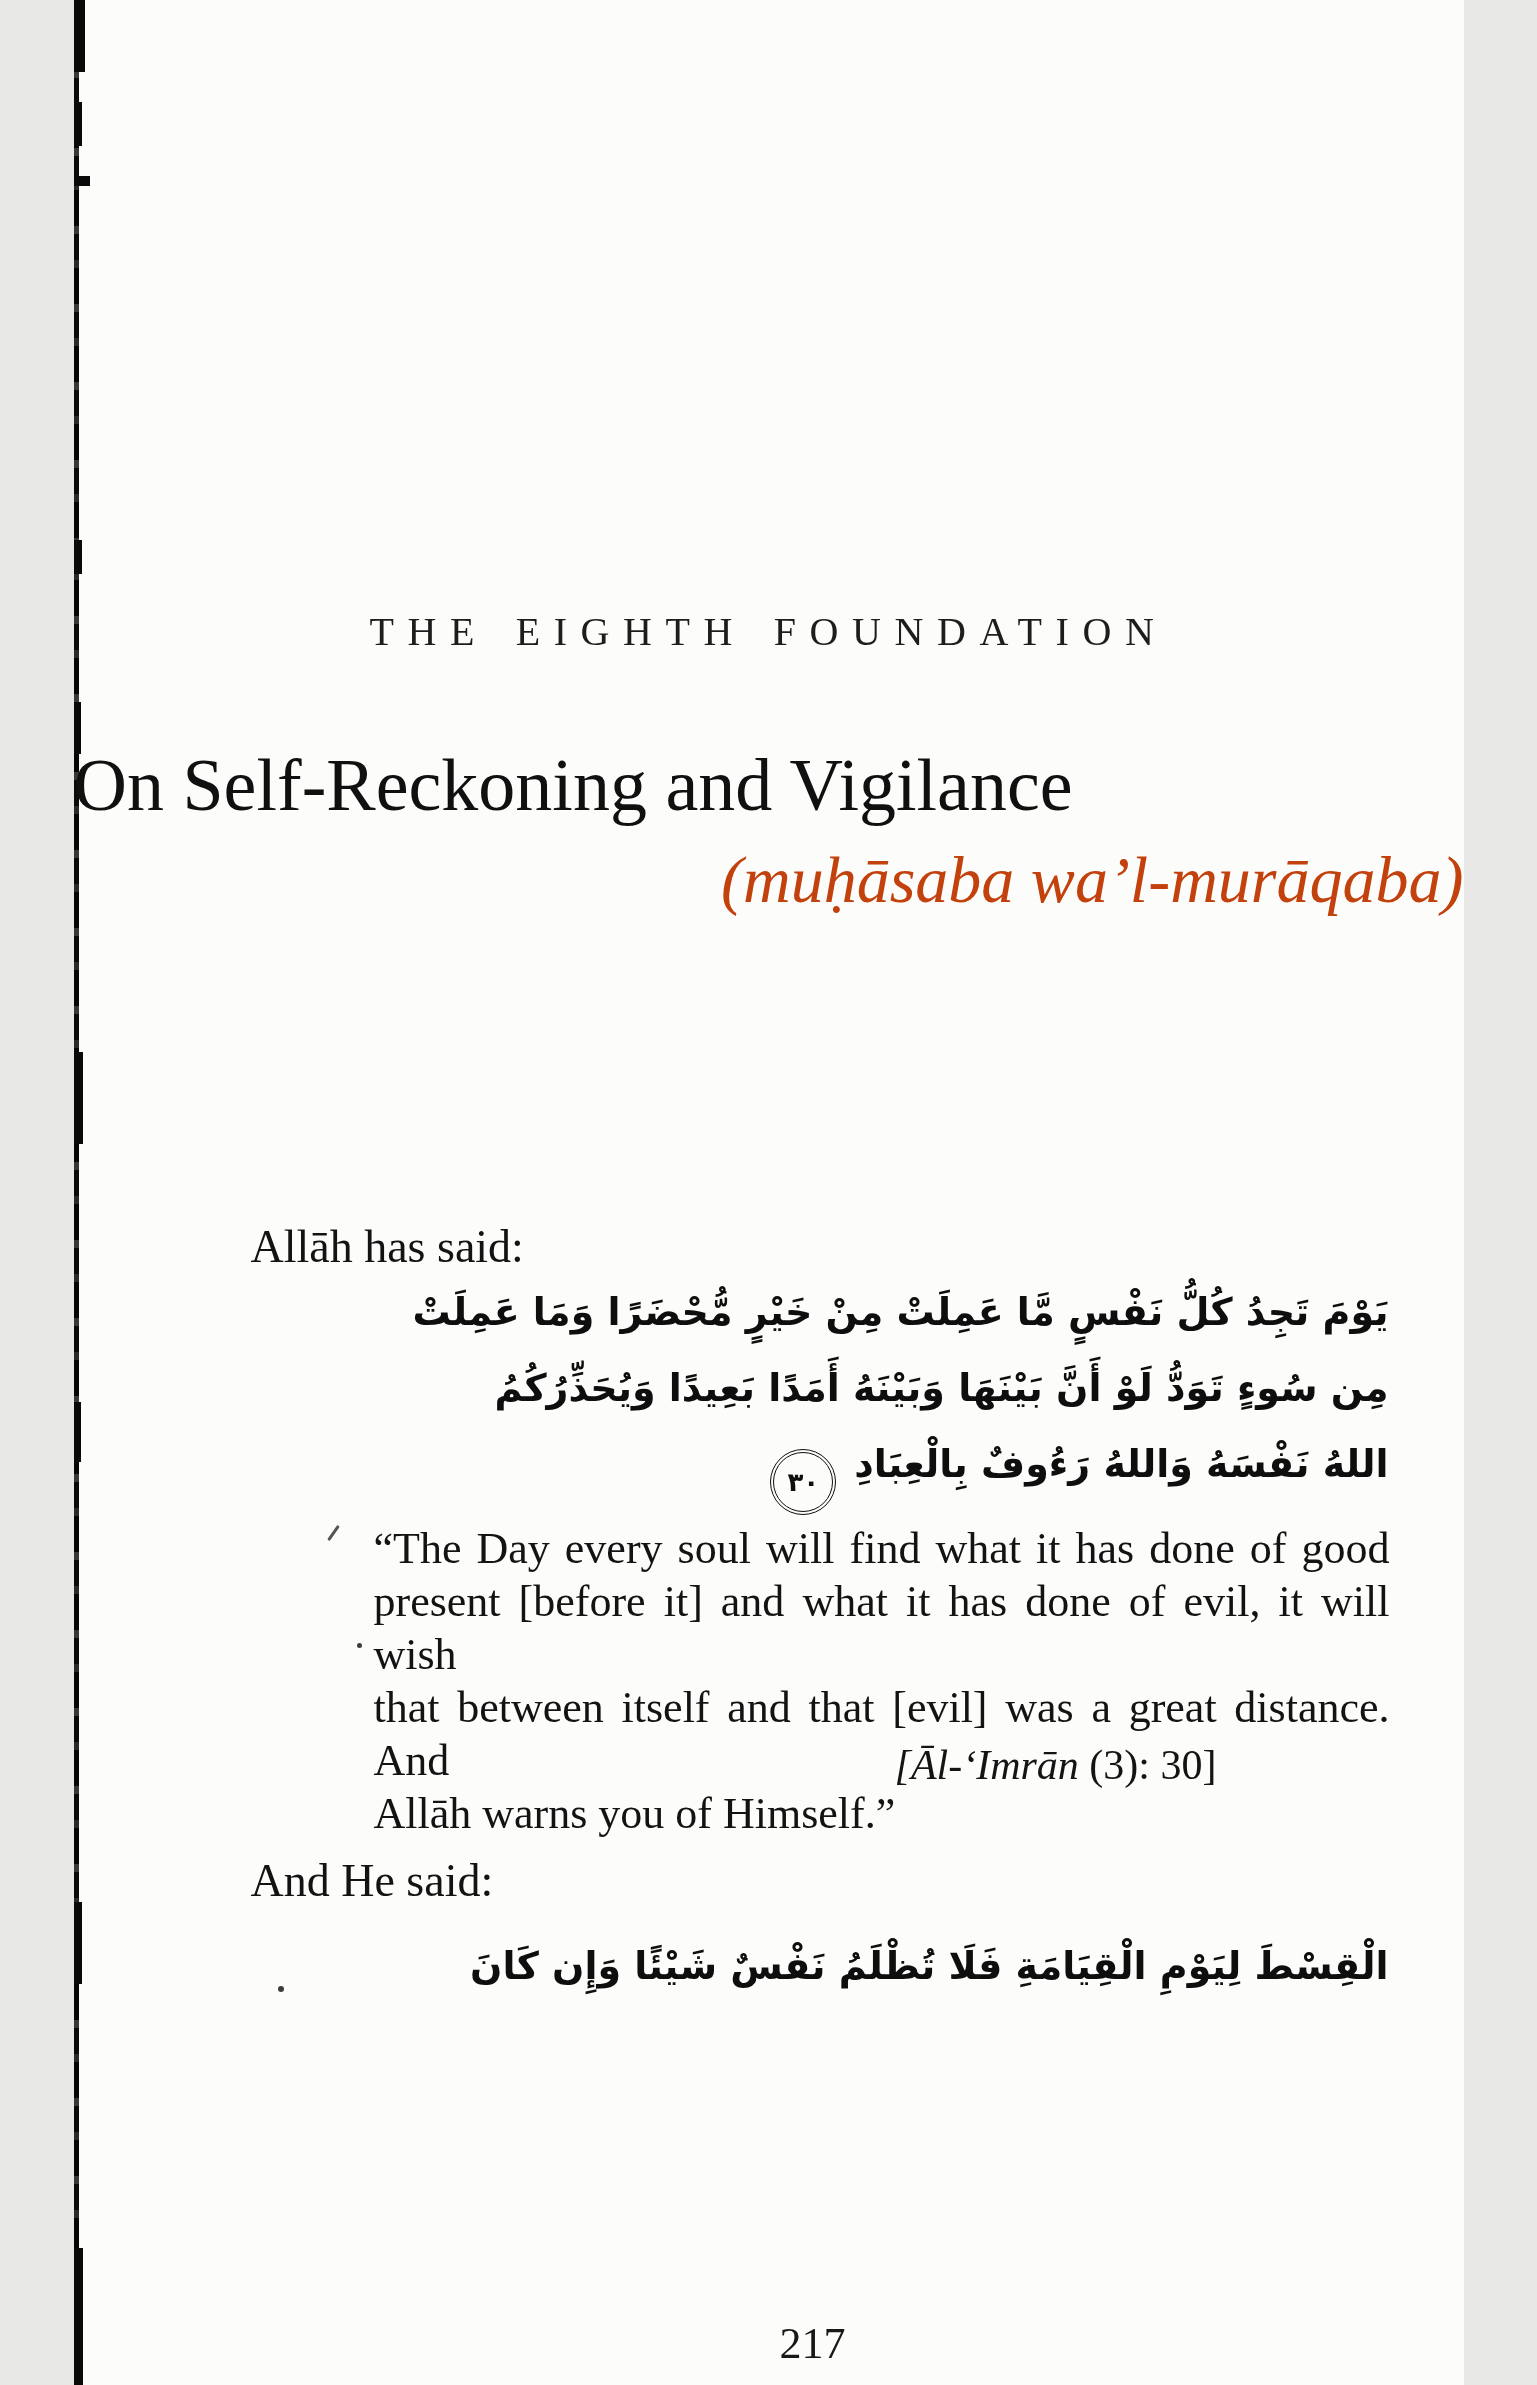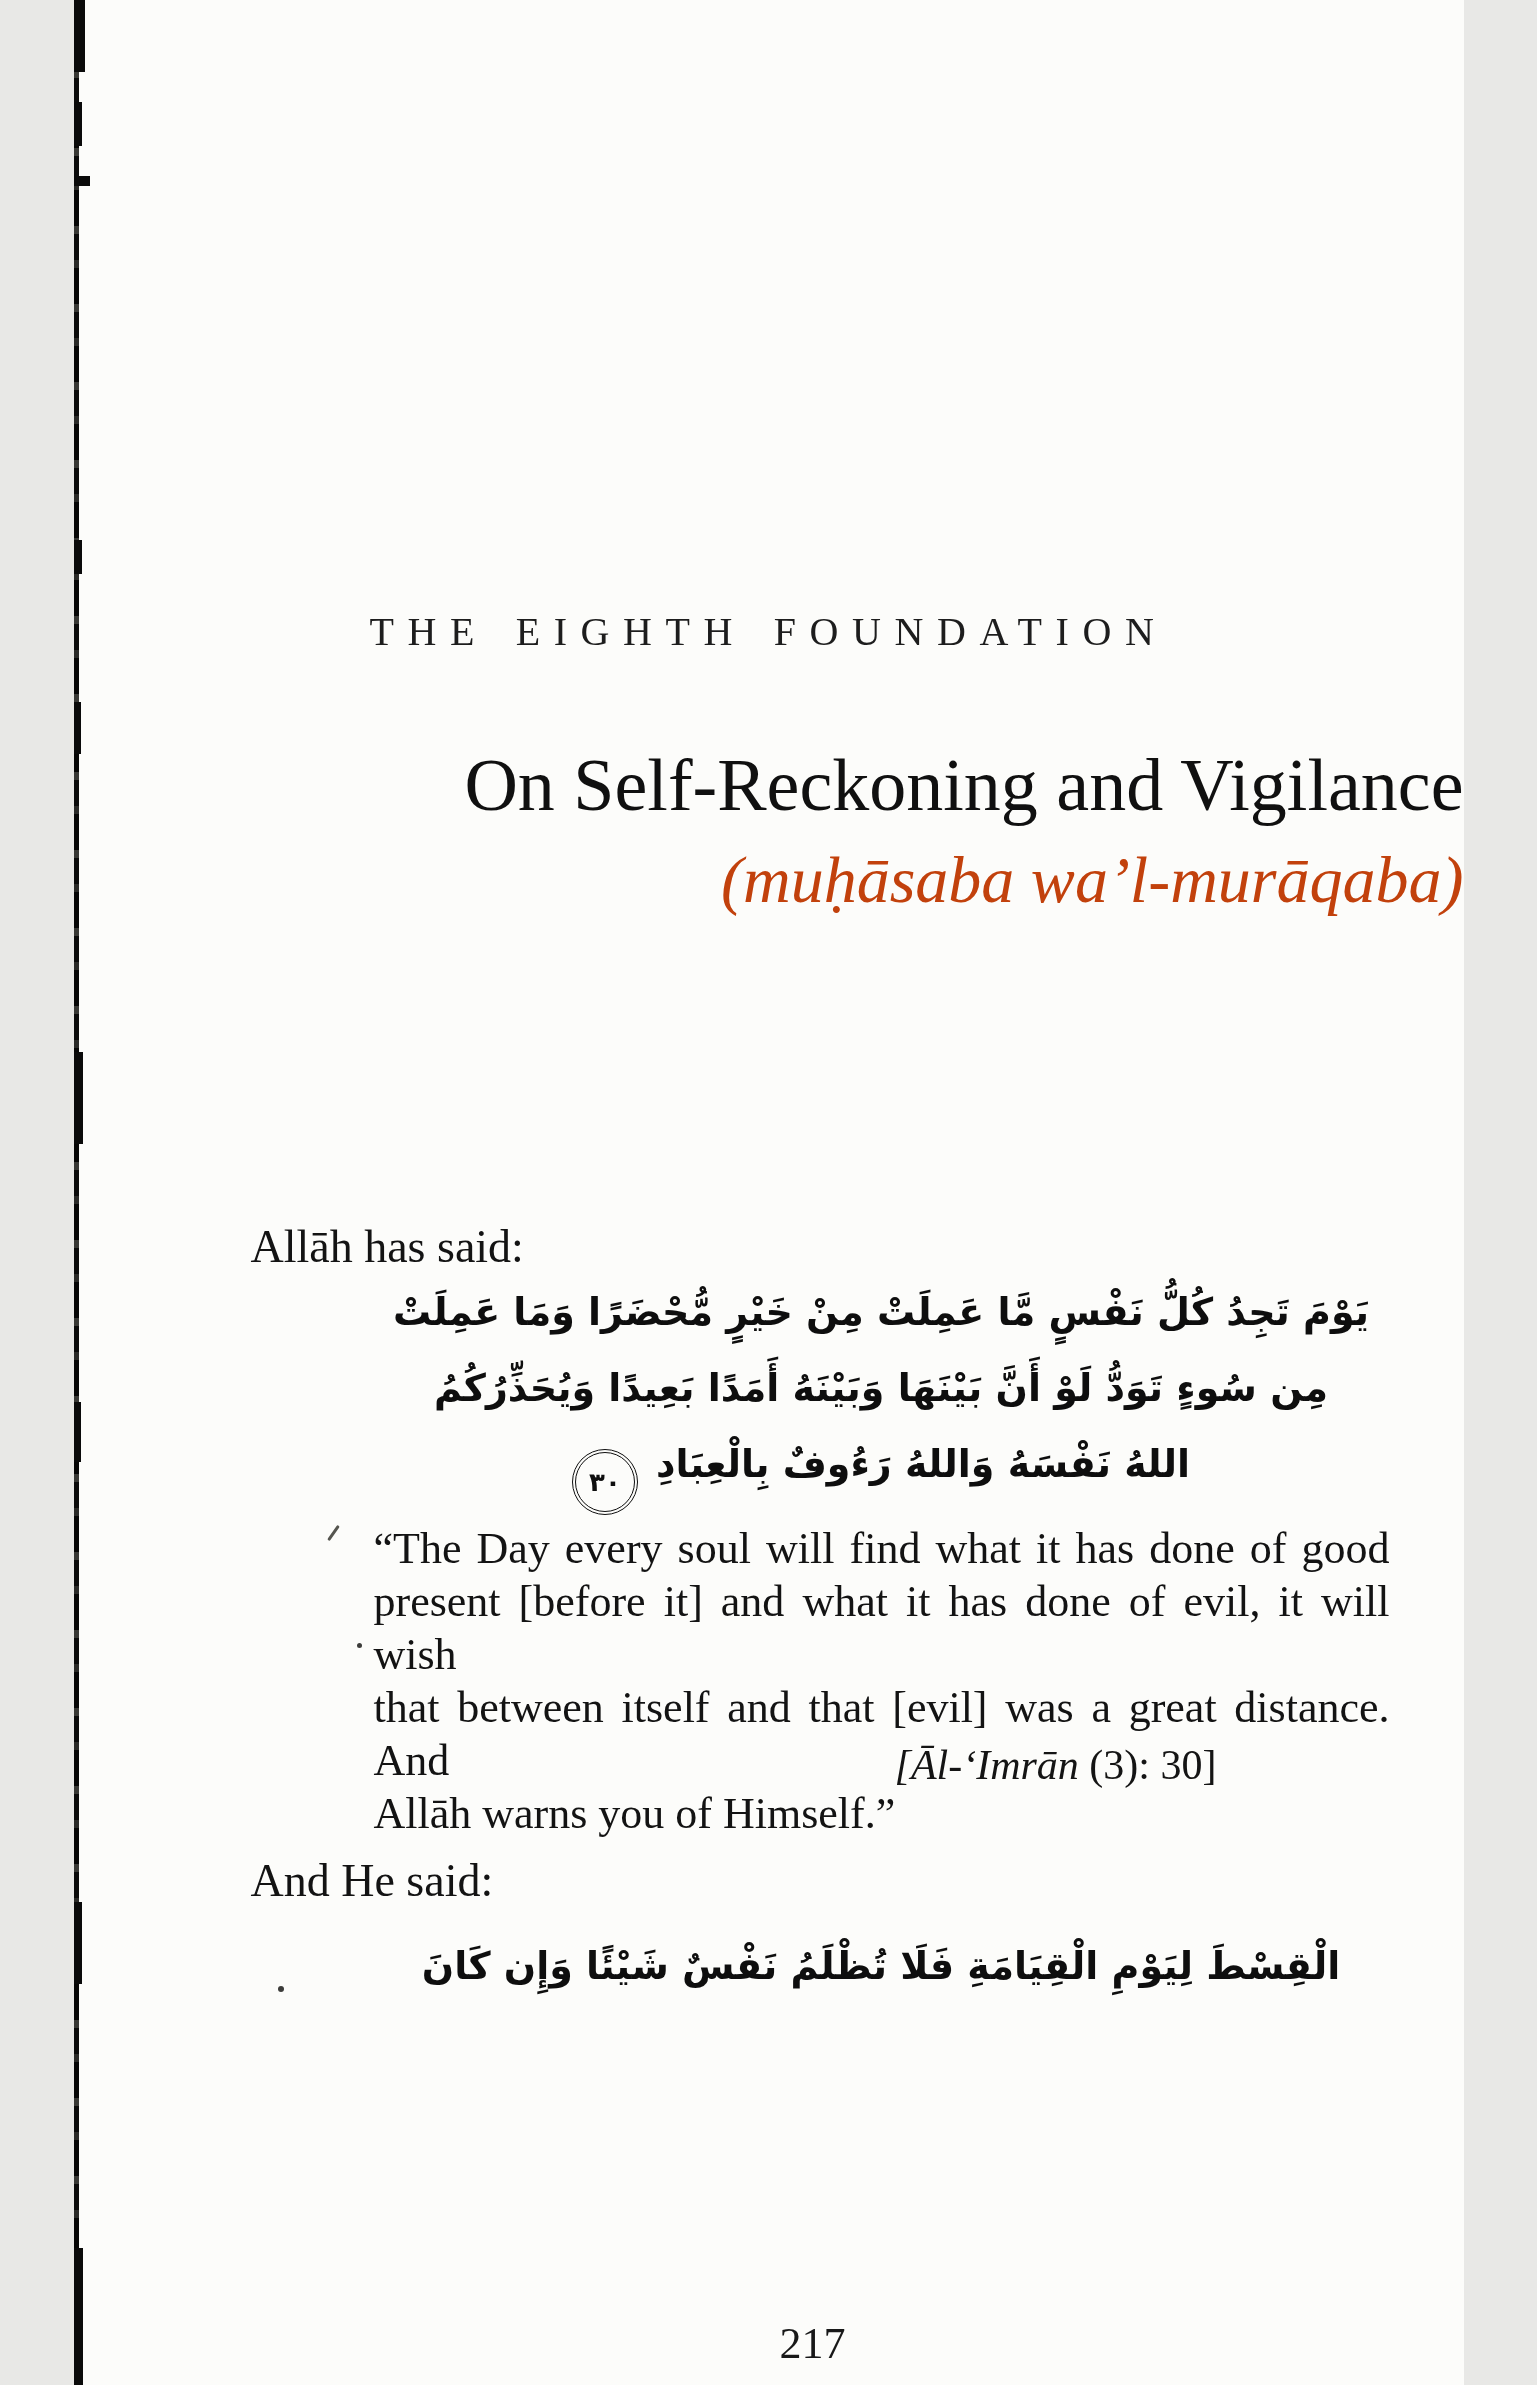--- a/index.html
+++ b/index.html
@@ -36,42 +36,42 @@
   
   .kicker {
     position: absolute; top: 612px; left: 0; width: 100%;
     text-align: center;
     font-size: 40px; line-height: 1;
     letter-spacing: 0.34em; word-spacing: 0.10em;
     color: #1d1d1d;
   }
   .title {
     position: absolute; top: 748px; left: 0; width: 100%;
-    margin: 0; text-align: right;
+    margin: 0; text-align: left;
     font-size: 74px; line-height: 1; font-weight: 500;
     color: #101010;
   }
   .subtitle {
     position: absolute; top: 842px; left: 0; width: 100%;
     text-align: right;
     font-style: italic; font-size: 66px; line-height: 1.15;
     color: #c2410c;
   }
   .intro { position: absolute; left: 177px; font-size: 46px; line-height: 1; color: #131313; }
   .intro-1 { top: 1224px; }
   .intro-2 { top: 1858px; }
 
   
   .arabic {
     position: absolute; left: 300px; width: 1015px;
     direction: rtl;
     font-family: "DejaVu Sans", sans-serif;
     font-weight: bold;
     color: #0e0e0e;
-    text-align: center;
+    text-align: right;
   }
   .arabic-1 { top: 1274px; }
   .arabic-2 { top: 1928px; }
   .aline { font-size: 38px; line-height: 76px; white-space: nowrap; }
   .aline-short { font-size: 36px; line-height: 62px; }
   .ayah-marker {
     display: inline-flex; align-items: center; justify-content: center;
     width: 58px; height: 58px;
     margin-right: 18px;
     border: 4px double #0e0e0e; border-radius: 50%;

